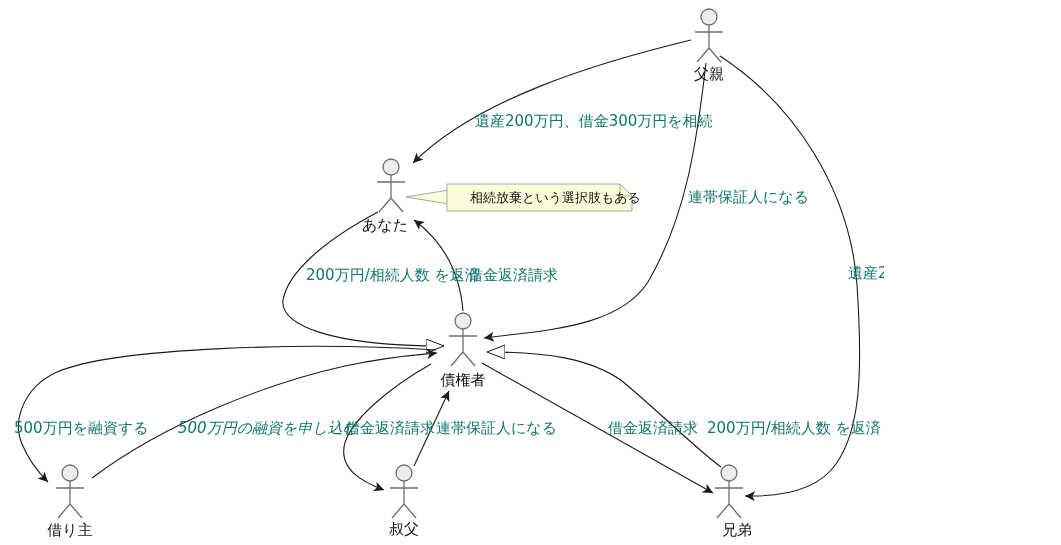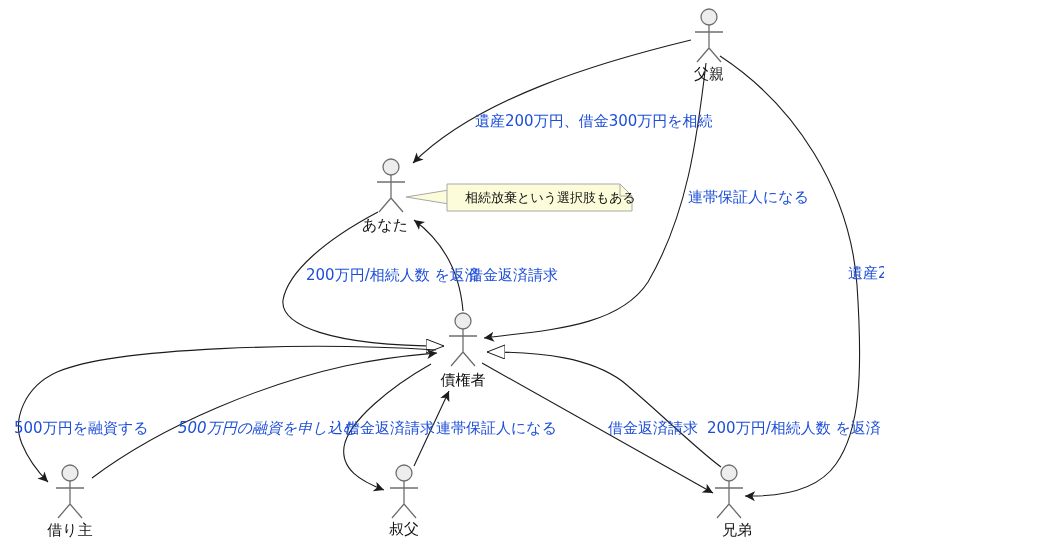--- a/index.html
+++ b/index.html
@@ -6,23 +6,23 @@
   .stage{
     position:relative;width:884px;height:545px;background:#ffffff;overflow:hidden;
     font-family:"DejaVu Sans","Liberation Sans",sans-serif;color:#111;
   }
   .stage svg{position:absolute;left:0;top:0;}
   .edge{fill:none;stroke:#1C1C1C;stroke-width:1.1;}
   .limb{fill:none;stroke:#6F6F6F;stroke-width:1.3;}
   .head{fill:#EDEDED;stroke:#6F6F6F;stroke-width:1.3;}
   .note-shape{fill:#FCFCDA;stroke:#A8A8A8;stroke-width:1;}
   .note-line{fill:none;stroke:#A8A8A8;stroke-width:1;}
-  .lbl{position:absolute;font-size:15px;line-height:16px;white-space:nowrap;color:#1d4ed8;}
+  .lbl{position:absolute;font-size:15px;line-height:16px;white-space:nowrap;color:#0f766e;}
   .actor-name{position:absolute;font-size:15px;line-height:16px;white-space:nowrap;transform:translateX(-50%);color:#111;}
-  .note-text{position:absolute;left:458px;top:190px;width:185px;text-align:center;font-size:13px;line-height:15px;white-space:nowrap;color:#111;}
+  .note-text{position:absolute;left:447px;top:190px;width:185px;text-align:center;font-size:13px;line-height:15px;white-space:nowrap;color:#111;padding-left:16px;}
 </style>
 </head>
 <body>
 
 <div class="stage">
 
   <svg width="1061" height="545" viewBox="0 0 1061 545">
     <defs>
       <marker id="arrow" markerUnits="userSpaceOnUse" markerWidth="12" markerHeight="11" refX="10" refY="5" orient="auto">
         <path d="M0,0 L10,5 L0,10 L2.6,5 Z" fill="#1C1C1C"></path>

